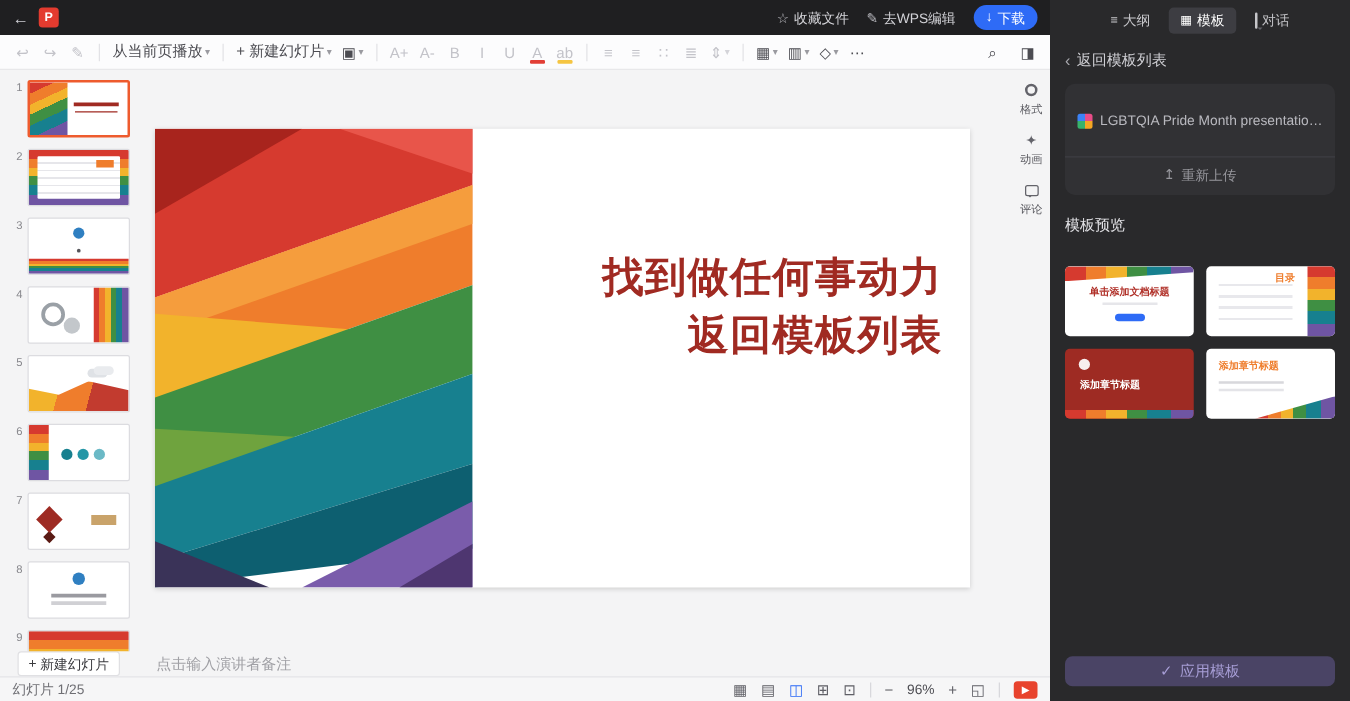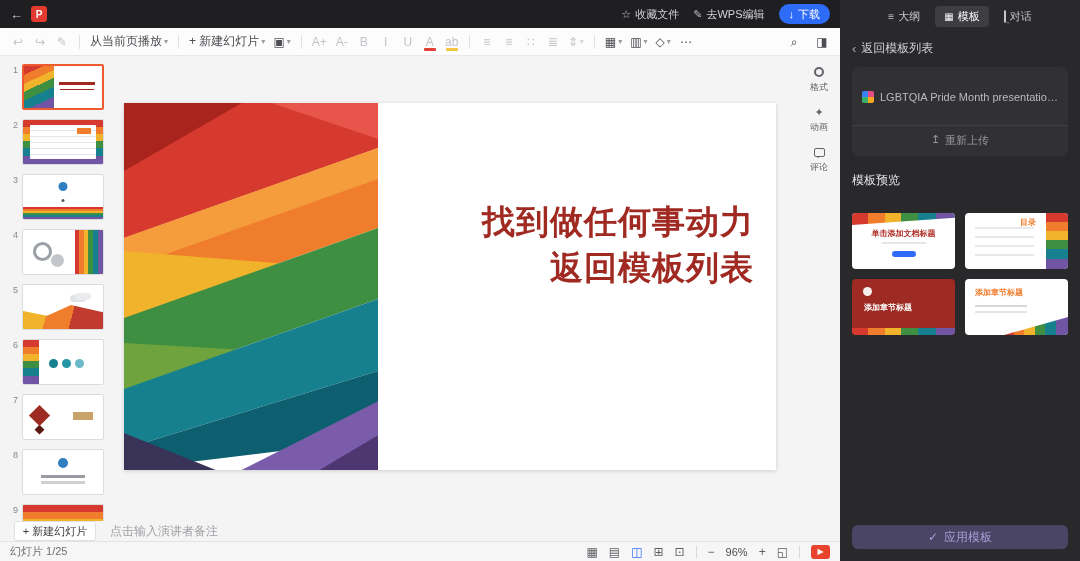--- a/index.html
+++ b/index.html
@@ -76,34 +76,34 @@
                         box-shadow:0 6px 0 #d0d0d4; }
   .thumb.stripes{ background:var(--rb-v); }
 
   .cwrap{ flex:1; position:relative; }
   .canvas{ position:absolute; left:14px; top:47px; width:652px; height:367px; background:#fff;
            box-shadow:0 1px 4px rgba(0,0,0,.16); }
   .slide-art{ position:absolute; left:0; top:0; width:39%; height:100%; display:block; }
   .slide-title{ position:absolute; right:22px; top:96px; text-align:right; font-size:33px; font-weight:800;
                 color:#a02a22; line-height:1.38; letter-spacing:1px; }
 
-  .rail{ width:30px; flex:none; padding-top:10px; display:flex; flex-direction:column; align-items:flex-start; gap:12px; }
+  .rail{ width:30px; flex:none; padding-top:10px; display:flex; flex-direction:column; align-items:center; gap:12px; }
   .rail-btn{ display:flex; flex-direction:column; align-items:center; gap:3px; color:#5a5a60; cursor:pointer; }
   .rail-lb{ font-size:9px; }
   .rail-ic{ height:12px; display:flex; align-items:center; justify-content:center; font-size:11px; color:#63636a; }
   .ring{ width:10px; height:10px; border:2px solid #63636a; border-radius:50%; }
   .bubble{ width:11px; height:9px; border:1.5px solid #63636a; border-radius:2px; position:relative; }
   .bubble::after{ content:""; position:absolute; left:1px; bottom:-4px; border:2px solid transparent; border-top-color:#63636a; }
 
   
   .notes-row{ height:20px; display:flex; align-items:center; flex:none; }
   .ns-wrap{ width:110px; display:flex; justify-content:center; flex:none; }
   .ns-btn{ height:20px; padding:0 8px; background:#fff; border:1px solid #e0e0e3; border-radius:3px;
            font-size:11px; color:#3a3a3e; display:flex; align-items:center; gap:3px; cursor:pointer; white-space:nowrap; }
-  .notes-text{ font-size:12px; color:#a0a0a5; }
+  .notes-text{ margin-left:15px; font-size:12px; color:#a0a0a5; }
   .statusbar{ height:20px; background:#f6f6f7; border-top:1px solid #e4e4e8; display:flex; align-items:center;
               padding:0 10px; flex:none; }
   .st-left{ font-size:11px; color:#6f6f74; }
   .st-right{ margin-left:auto; display:flex; align-items:center; gap:11px; }
   .st-item{ font-size:12px; color:#5f5f66; cursor:pointer; line-height:1; }
   .st-item.act{ color:#2e6bf6; }
   .zoom{ font-size:11px; color:#4c4c52; }
   .st-div{ width:1px; height:12px; background:#d8d8dc; }
   .st-play{ width:19px; height:14px; background:#e8432d; border-radius:3px; color:#fff; font-size:8px;
             display:flex; align-items:center; justify-content:center; cursor:pointer; }

